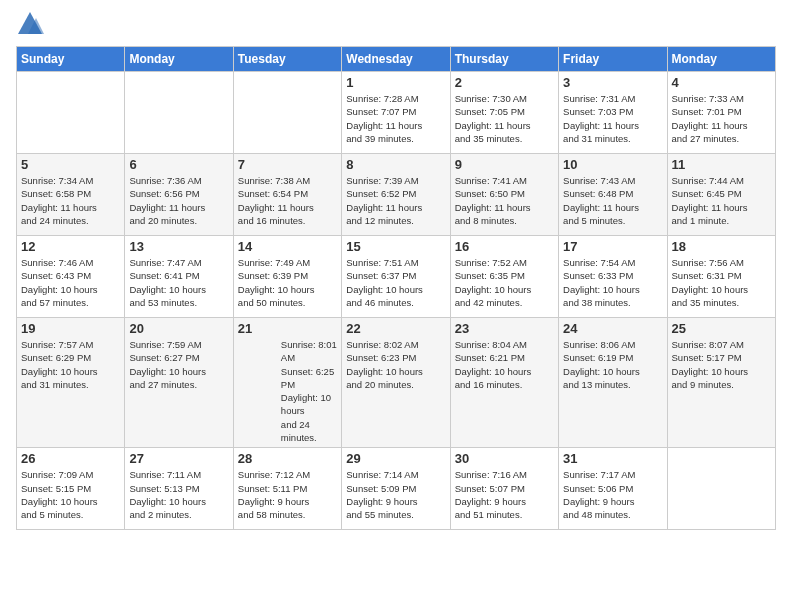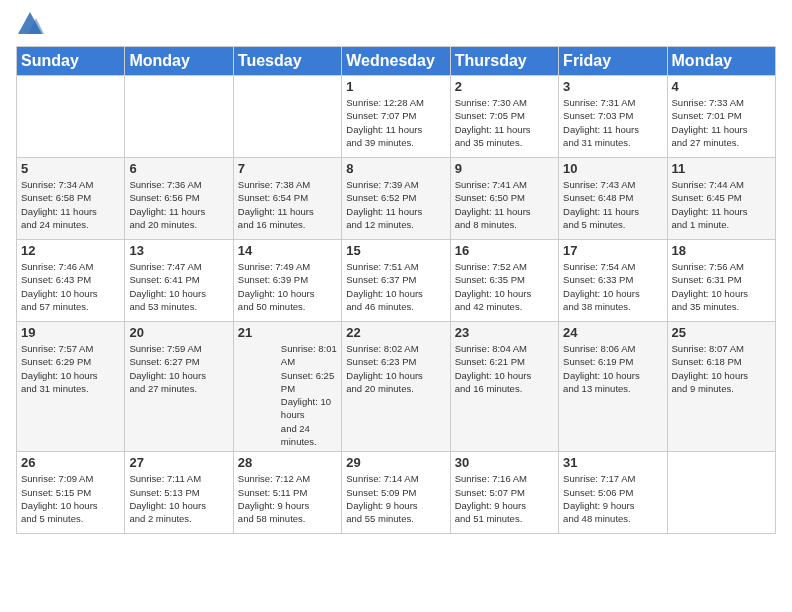--- a/index.html
+++ b/index.html
@@ -59,21 +59,21 @@
       color: #555;
     }
     .calendar-table {
       width: 100%;
       border-collapse: collapse;
       table-layout: fixed;
     }
     .calendar-table th {
       background: #3a7bd5;
       color: #fff;
-      font-size: 16px;
+      font-size: 12px;
       font-weight: bold;
       padding: 5px 4px;
       text-align: left;
       border: 1px solid #ccc;
     }
     .calendar-table td {
       border: 1px solid #ccc;
       vertical-align: top;
       padding: 3px 4px;
       font-size: 10px;
@@ -133,21 +133,21 @@
           <th>Monday</th>
         </tr>
     </thead>
     <tbody id="calendar-body">
     <tr>
           <td class="empty-cell"></td>
           <td class="empty-cell"></td>
           <td class="empty-cell"></td>
           <td>
             <span class="day-number">1</span>
-            <div class="day-info" style="white-space: pre-line;">Sunrise: 12:28 AM
+            <div class="day-info" style="white-space: pre-line;">Sunrise: 7:28 AM
 Sunset: 7:07 PM
 Daylight: 11 hours
 and 39 minutes.</div>
           </td>
           <td>
             <span class="day-number">2</span>
             <div class="day-info" style="white-space: pre-line;">Sunrise: 7:30 AM
 Sunset: 7:05 PM
 Daylight: 11 hours
 and 35 minutes.</div>
@@ -308,21 +308,21 @@
           <td>
             <span class="day-number">24</span>
             <div class="day-info" style="white-space: pre-line;">Sunrise: 8:06 AM
 Sunset: 6:19 PM
 Daylight: 10 hours
 and 13 minutes.</div>
           </td>
           <td>
             <span class="day-number">25</span>
             <div class="day-info" style="white-space: pre-line;">Sunrise: 8:07 AM
-Sunset: 6:18 PM
+Sunset: 5:17 PM
 Daylight: 10 hours
 and 9 minutes.</div>
           </td>
         </tr>
         <tr>
           <td>
             <span class="day-number">26</span>
             <div class="day-info" style="white-space: pre-line;">Sunrise: 7:09 AM
 Sunset: 5:15 PM
 Daylight: 10 hours

